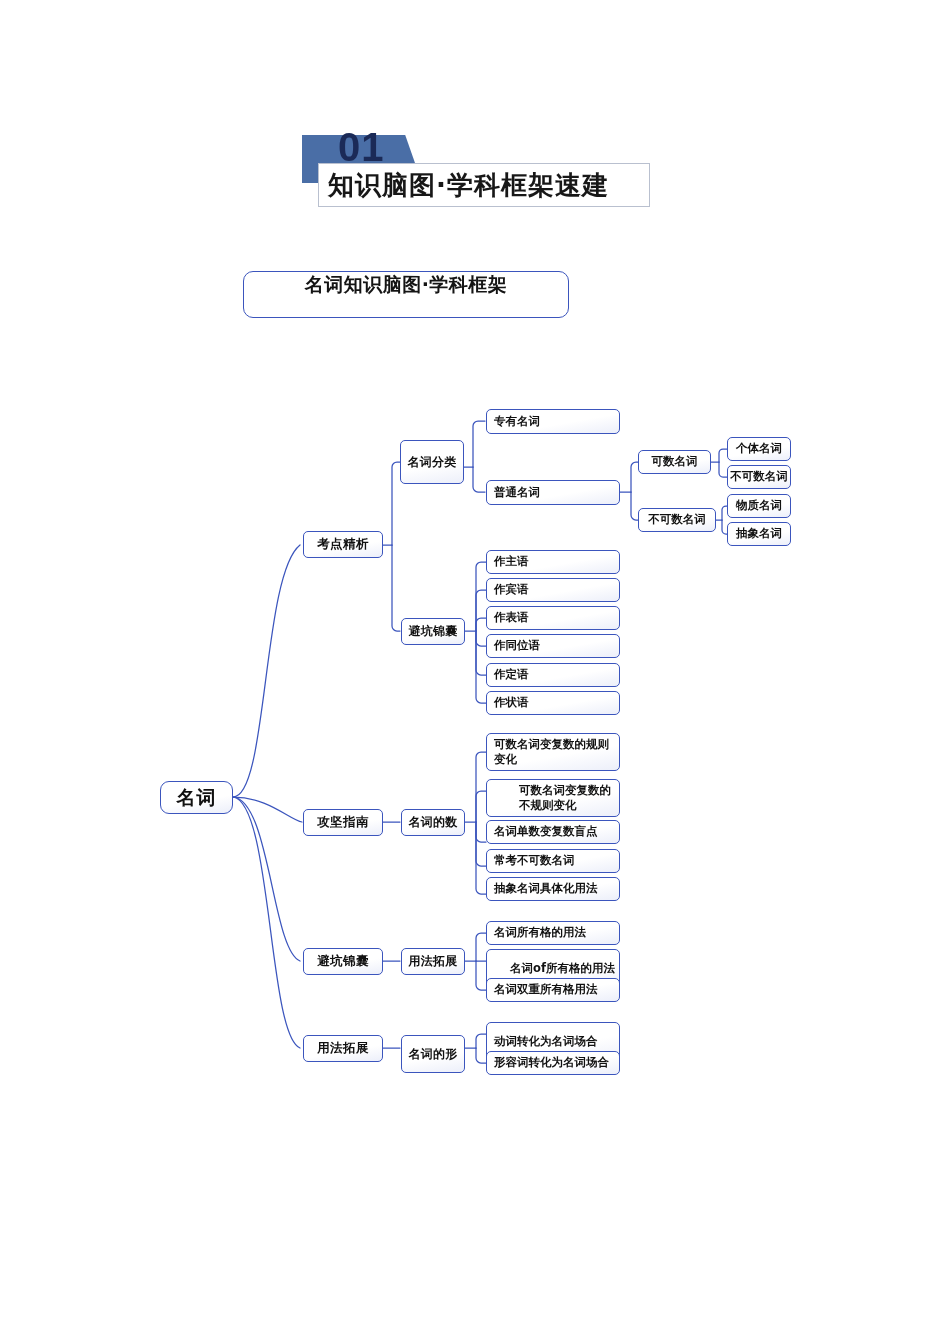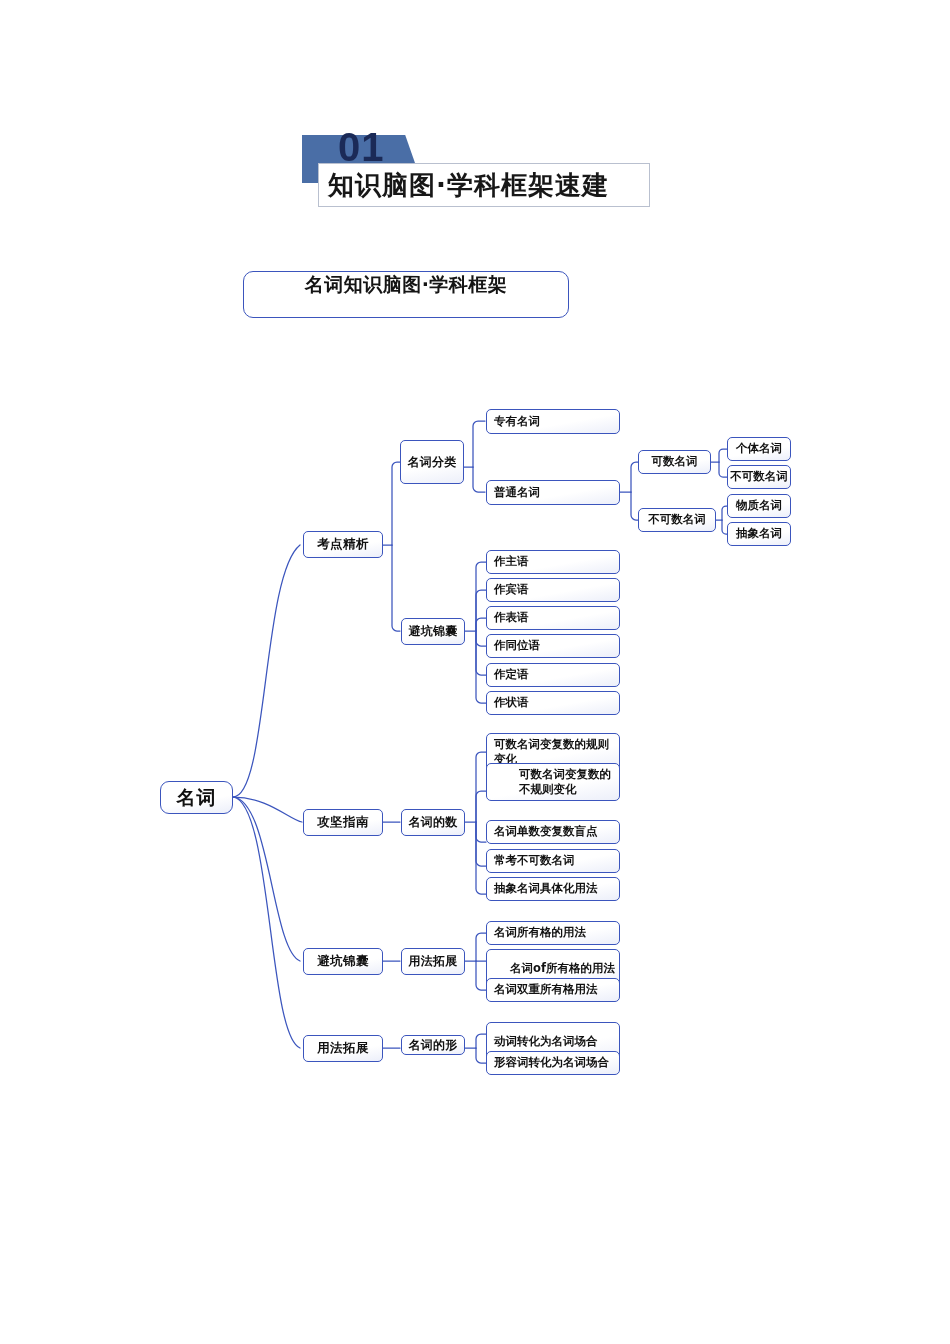--- a/index.html
+++ b/index.html
@@ -247,21 +247,21 @@
   </div>
   <div class="node lvl2" style="left:401px; top:618px; width:64px; height:27px;">
     <span>避坑锦囊</span>
   </div>
   <div class="node lvl2" style="left:401px; top:809px; width:64px; height:27px;">
     <span>名词的数</span>
   </div>
   <div class="node lvl2" style="left:401px; top:948px; width:64px; height:27px;">
     <span>用法拓展</span>
   </div>
-  <div class="node lvl2" style="left:401px; top:1035px; width:64px; height:20px;">
+  <div class="node lvl2" style="left:401px; top:1035px; width:64px; height:38px;">
     <span>名词的形</span>
   </div>
 
   <div class="node lvl3" style="left:486px; top:409px; width:134px; height:25px;">
     <span>专有名词</span>
   </div>
   <div class="node lvl3" style="left:486px; top:480px; width:134px; height:25px;">
     <span>普通名词</span>
   </div>
 
@@ -300,21 +300,21 @@
   <div class="node lvl3" style="left:486px; top:663px; width:134px; height:24px;">
     <span>作定语</span>
   </div>
   <div class="node lvl3" style="left:486px; top:691px; width:134px; height:24px;">
     <span>作状语</span>
   </div>
 
   <div class="node lvl3 multiline" style="left:486px; top:733px; width:134px; height:38px;">
     <span>可数名词变复数的规则变化</span>
   </div>
-  <div class="node lvl3 multiline" style="left:486px; top:763px; width:134px; height:38px;padding-left:32px;">
+  <div class="node lvl3 multiline" style="left:486px; top:779px; width:134px; height:38px;padding-left:32px;">
     <span>可数名词变复数的不规则变化</span>
   </div>
   <div class="node lvl3" style="left:486px; top:820px; width:134px; height:24px;">
     <span>名词单数变复数盲点</span>
   </div>
   <div class="node lvl3" style="left:486px; top:849px; width:134px; height:24px;">
     <span>常考不可数名词</span>
   </div>
   <div class="node lvl3" style="left:486px; top:877px; width:134px; height:24px;">
     <span>抽象名词具体化用法</span>

